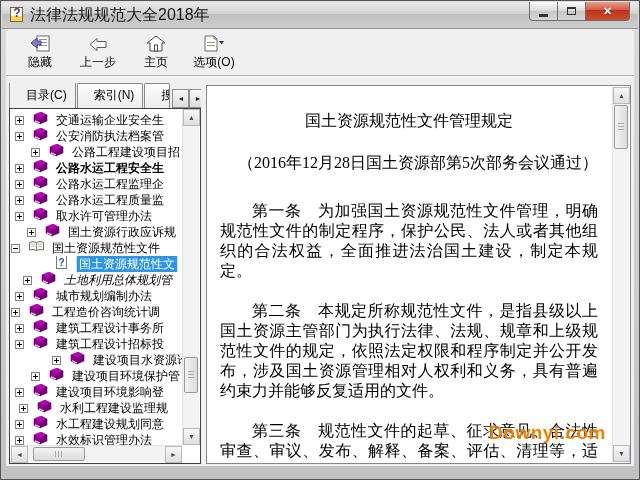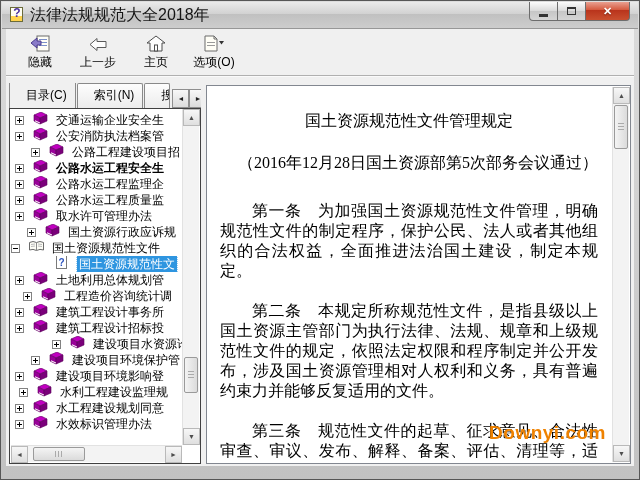--- a/index.html
+++ b/index.html
@@ -284,35 +284,49 @@
                   </svg></span>
                 <span class="tree-label">国土资源规范性文件</span>
               </div>
               <div class="tree-row" style="padding-left: 44px;">
                 <span class="tree-ico"><svg width="13" height="14" viewBox="0 0 13 14">
                     <rect x="1.5" y="0.5" width="10" height="13" fill="#fff" stroke="#7a7a7a"></rect>
                     <text x="6.5" y="10.5" text-anchor="middle" font-size="10" font-weight="bold" fill="#2a52be" font-family="Liberation Sans,sans-serif">?</text>
                   </svg></span>
                 <span class="tree-label sel" style="background: rgb(46, 149, 224);">国土资源规范性文</span>
               </div>
-              <div class="tree-row" style="padding-left: 4px;">
+              <div class="tree-row" style="padding-left: 12px; font-style: italic;">
                 <span class="tree-exp"><svg width="9" height="9" viewBox="0 0 9 9">
                     <rect x="0.5" y="0.5" width="8" height="8" fill="#fff" stroke="#828282"></rect>
                     <line x1="2" y1="4.5" x2="7" y2="4.5" stroke="#000"></line>
                     <line x1="4.5" y1="2" x2="4.5" y2="7" stroke="#000"></line>
                   </svg></span>
                 <span class="tree-ico"><svg width="17" height="14" viewBox="0 0 17 14">
                     <polygon points="2,4 9,1 15,4 8,7" fill="#c000c0" stroke="#5a005a" stroke-width="0.6"></polygon>
                     <polygon points="2,4 8,7 8,13 2,10" fill="#990099" stroke="#5a005a" stroke-width="0.6"></polygon>
                     <polygon points="8,7 15,4 15,10 8,13" fill="#7a007a" stroke="#5a005a" stroke-width="0.6"></polygon>
                     <polygon points="3,9.2 8,11.6 8,12.6 3,10.2" fill="#fff"></polygon>
                   </svg></span>
                 <span class="tree-label">土地利用总体规划管</span>
               </div>
-              <div class="tree-row" style="padding-left: 12px; text-align: right;">
+              <div class="tree-row" style="padding-left: 4px;">
+                <span class="tree-exp"><svg width="9" height="9" viewBox="0 0 9 9">
+                    <rect x="0.5" y="0.5" width="8" height="8" fill="#fff" stroke="#828282"></rect>
+                    <line x1="2" y1="4.5" x2="7" y2="4.5" stroke="#000"></line>
+                    <line x1="4.5" y1="2" x2="4.5" y2="7" stroke="#000"></line>
+                  </svg></span>
+                <span class="tree-ico"><svg width="17" height="14" viewBox="0 0 17 14">
+                    <polygon points="2,4 9,1 15,4 8,7" fill="#c000c0" stroke="#5a005a" stroke-width="0.6"></polygon>
+                    <polygon points="2,4 8,7 8,13 2,10" fill="#990099" stroke="#5a005a" stroke-width="0.6"></polygon>
+                    <polygon points="8,7 15,4 15,10 8,13" fill="#7a007a" stroke="#5a005a" stroke-width="0.6"></polygon>
+                    <polygon points="3,9.2 8,11.6 8,12.6 3,10.2" fill="#fff"></polygon>
+                  </svg></span>
+                <span class="tree-label">城市规划编制办法</span>
+              </div>
+              <div class="tree-row" style="padding-left: 0; text-align: right;">
                 <span class="tree-exp"><svg width="9" height="9" viewBox="0 0 9 9">
                     <rect x="0.5" y="0.5" width="8" height="8" fill="#fff" stroke="#828282"></rect>
                     <line x1="2" y1="4.5" x2="7" y2="4.5" stroke="#000"></line>
                     <line x1="4.5" y1="2" x2="4.5" y2="7" stroke="#000"></line>
                   </svg></span>
                 <span class="tree-ico"><svg width="17" height="14" viewBox="0 0 17 14">
                     <polygon points="2,4 9,1 15,4 8,7" fill="#c000c0" stroke="#5a005a" stroke-width="0.6"></polygon>
                     <polygon points="2,4 8,7 8,13 2,10" fill="#990099" stroke="#5a005a" stroke-width="0.6"></polygon>
                     <polygon points="8,7 15,4 15,10 8,13" fill="#7a007a" stroke="#5a005a" stroke-width="0.6"></polygon>
                     <polygon points="3,9.2 8,11.6 8,12.6 3,10.2" fill="#fff"></polygon>

